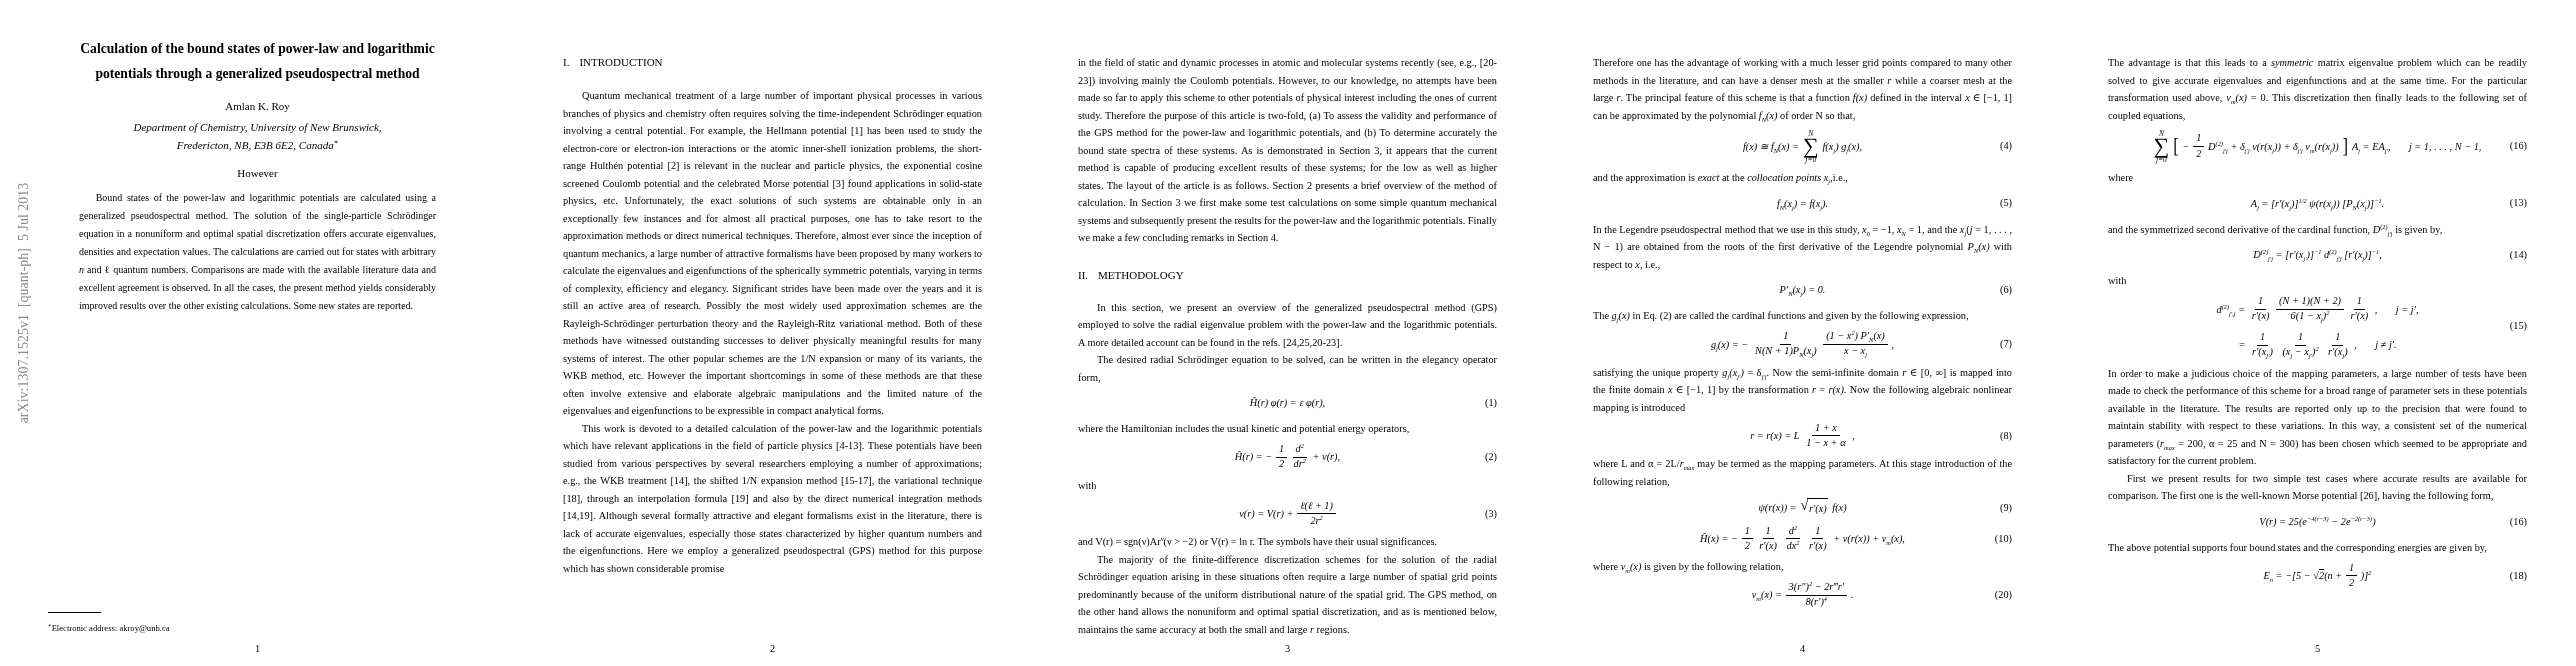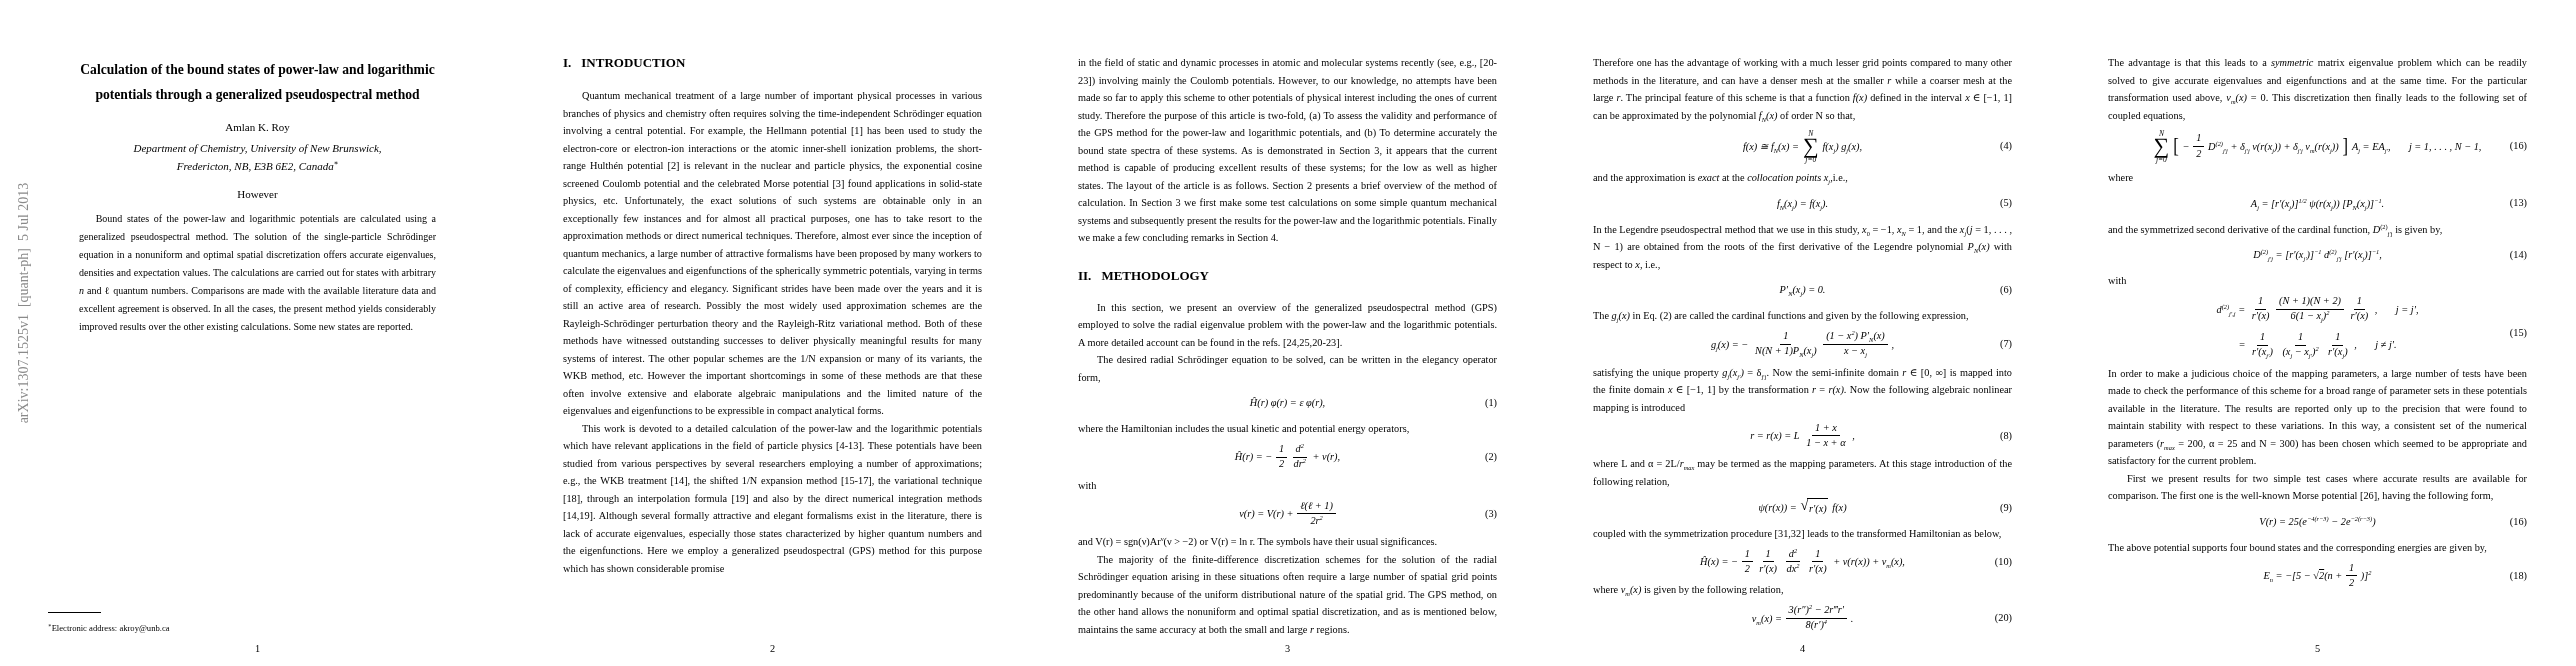--- a/index.html
+++ b/index.html
@@ -12,21 +12,21 @@
   }
   .pages { display: flex; width: 2576px; height: 667px; }
   .page {
     position: relative;
     flex: 0 0 515px;
     width: 515px; height: 667px;
     background: #ffffff;
     overflow: hidden;
   }
   .inner { padding: 54px 48px 0; font-size: 10.3px; line-height: 17.5px; }
-  .page1 .inner { padding-top: 57px; }
+  .page1 .inner { padding-top: 36px; }
 
   p { margin: 0; text-align: justify; }
   .ind { text-indent: 19px; }
   .cont { text-indent: 0; }
 
   
   .title { font-size: 13.6px; font-weight: bold; line-height: 25px; text-align: center; margin: 0 5.6px; }
   .author { text-align: center; margin-top: 12.2px; font-size: 11px; line-height: 16.7px; }
   .affil { text-align: center; font-style: italic; font-size: 11px; line-height: 18.3px; margin-top: 3.3px; }
   .absheading { text-align: center; font-size: 11px; margin-top: 10px; font-weight: normal; }
@@ -38,21 +38,21 @@
   
   .arxiv {
     position: absolute; left: 24px; top: 303px;
     transform: translate(-50%, -50%) rotate(-90deg);
     white-space: pre;
     color: #8a8a8a;
     font-size: 14px;
   }
 
   
-  h2.sec { font-size: 13px; font-weight: bold; margin: 0 0 15.6px; }
+  h2.sec { font-size: 11px; font-weight: normal; margin: 0 0 15.6px; }
   h2.sec-mid { margin: 20px 0 14.5px; }
   .gap { display: inline-block; width: 10px; }
 
   
   .eq { position: relative; display: flex; align-items: center; justify-content: center; font-style: italic; margin: 5.6px 0; min-height: 23px; }
   .eq .row { display: inline-flex; align-items: center; gap: 3.9px; }
   .eq .no { position: absolute; right: 0; top: 50%; transform: translateY(-50%); font-style: normal; }
   .fr { display: inline-flex; flex-direction: column; align-items: center; line-height: 1.25; }
   .fr .n { display: block; padding: 0 2.8px 0.6px; border-bottom: 0.8px solid #000; text-align: center; white-space: nowrap; }
   .fr .d { display: block; padding: 0.6px 2.8px 0; text-align: center; white-space: nowrap; }
@@ -60,21 +60,21 @@
   .sum .t, .sum .b { font-size: 7.5px; }
   .sum .s { font-size: 22px; font-style: normal; line-height: 0.85; }
   .bigb { font-size: 16.7px; font-style: normal; transform: scaleY(1.25); line-height: 1; }
   .sqrt { display: inline-flex; align-items: flex-start; }
   .sqrt .rsign { font-style: normal; font-size: 14.5px; line-height: 1; margin-right: -1.1px; }
   .sqrt .rad { border-top: 0.8px solid #000; padding: 0.6px 1.7px 0; }
   sub, sup { font-size: 62%; line-height: 0; }
   .ol { text-decoration: overline; }
   .sp { margin-left: 14.5px; }
   .eq15rows { display: flex; flex-direction: column; align-items: center; gap: 7.8px; }
-  .eq15 .no { top: auto; bottom: 17px; transform: none; }
+  .eq15 .no { top: auto; bottom: 24px; transform: none; }
 </style>
 </head>
 <body>
 
 <div class="pages">
 
   <section class="page page1">
     <div class="arxiv">arXiv:1307.1525v1  [quant-ph]  5 Jul 2013</div>
     <div class="inner">
       <h1 class="title">
@@ -232,21 +232,20 @@
           <span>ψ(r(x)) =</span>
           <span class="sqrt">
               <span class="rsign">√</span>
               <span class="rad">r′(x)</span>
             </span>
           <span>f(x)</span>
         </span>
         <span class="no">(9)</span>
       </div>
 
-      <p class="cont">coupled with the symmetrization procedure [31,32] leads to the transformed Hamiltonian as below,</p>
 
       <div class="eq">
         <span class="row">
           <span>Ĥ(x) = −</span>
           <span class="fr">
               <span class="n">1</span>
               <span class="d">2</span>
             </span>
           <span class="fr">
               <span class="n">1</span>

